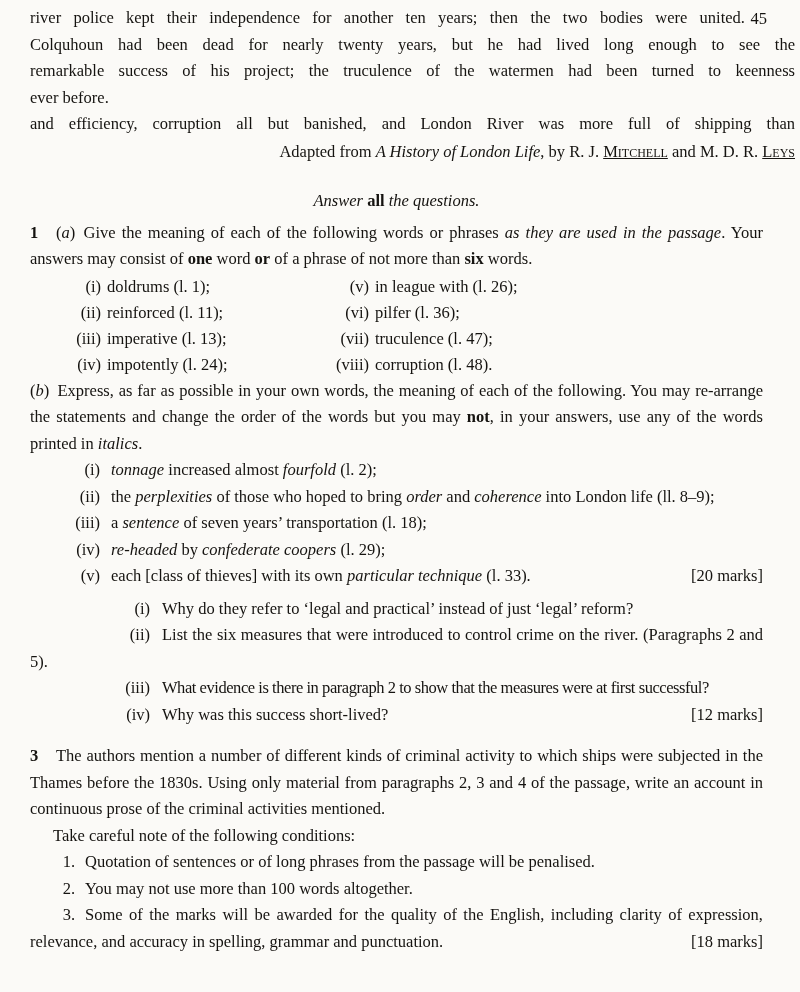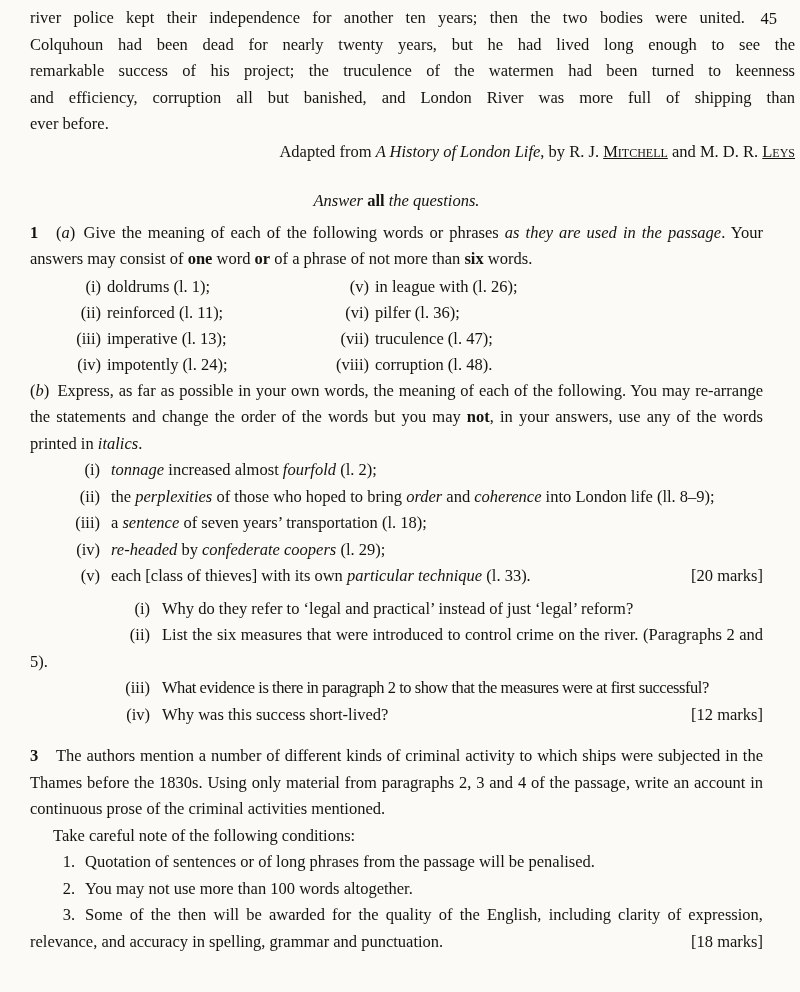--- a/index.html
+++ b/index.html
@@ -5,21 +5,21 @@
   html,body{margin:0;padding:0;width:800px;height:992px;overflow:hidden;
     background:#fbfaf7;
     font-family:"Liberation Serif","DejaVu Serif",serif;
     color:#151310;}
   .page{position:relative;width:800px;height:992px;}
   .passage{position:relative;margin:0 5px 0 30px;width:765px;padding-top:5px;
     font-size:16.5px;line-height:26.5px;}
   .pl{text-align:justify;text-align-last:justify;}
   .pl-first{padding-right:50px;}
   .pl-last{text-align-last:left;}
-  .lineno{position:absolute;top:6px;right:18px;padding-right:0;}
+  .lineno{position:absolute;top:6px;right:28px;padding-right:0;}
   .attribution{margin:1px 5px 0 30px;width:765px;text-align:right;
     font-size:16.5px;line-height:26.5px;}
   .heading{margin:23px 0 0 30px;width:733px;text-align:center;
     font-size:16.5px;line-height:26.5px;}
   .qblock{margin:0 0 0 30px;width:733px;font-size:16.5px;line-height:26.5px;}
   .qintro{margin:0;text-align:justify;}
   .q1-intro{margin-top:5px;}
   .qnum{display:inline-block;width:26px;font-weight:bold;font-style:normal;}
   
   .word-grid{display:grid;margin-top:1px;
@@ -43,22 +43,22 @@
 </head>
 <body>
 
 <div class="page">
 
   <div class="passage">
     <div class="pl pl-first">river police kept their independence for another ten years; then the two bodies were united.</div>
     <span class="lineno">45</span>
     <div class="pl">Colquhoun had been dead for nearly twenty years, but he had lived long enough to see the</div>
     <div class="pl">remarkable success of his project; the truculence of the watermen had been turned to keenness</div>
+    <div class="pl pl-last">ever before.</div>
     <div class="pl">and efficiency, corruption all but banished, and London River was more full of shipping than</div>
-    <div class="pl pl-last">ever before.</div>
   </div>
 
   <div class="attribution"><span>Adapted from </span><span class="rs-i">A History of London Life</span><span>, by R. J. </span><span class="rs-sc">Mitchell</span><span> and M. D. R. </span><span class="rs-sc">Leys</span></div>
 
   <div class="heading"><span class="rs-i">Answer </span><span class="rs-b">all</span><span class="rs-i"> the questions.</span></div>
 
   <section class="qblock">
     <p class="qintro q1-intro"><span class="qnum">1</span><span>(</span><span class="rs-i">a</span><span>) Give the meaning of each of the following words or phrases </span><span class="rs-i">as they are used in the passage</span><span>. Your answers may consist of </span><span class="rs-b">one</span><span> word </span><span class="rs-b">or</span><span> of a phrase of not more than </span><span class="rs-b">six</span><span> words.</span></p>
 
     <div class="word-grid">
@@ -124,18 +124,18 @@
     <p class="qintro"><span class="qnum">3</span><span>The authors mention a number of different kinds of criminal activity to which ships were subjected in the Thames before the 1830s. Using only material from paragraphs 2, 3 and 4 of the passage, write an account in continuous prose of the criminal activities mentioned.</span></p>
     <p class="note">Take careful note of the following conditions:</p>
 
     <p class="hitem">
       <span class="cnum">1.</span><span>Quotation of sentences or of long phrases from the passage will be penalised.</span>
     </p>
     <p class="hitem">
       <span class="cnum">2.</span><span>You may not use more than 100 words altogether.</span>
     </p>
     <p class="hitem">
-      <span class="cnum">3.</span><span>Some of the then will be awarded for the quality of the English, including clarity of expression, relevance, and accuracy in spelling, grammar and punctuation.</span>
+      <span class="cnum">3.</span><span>Some of the marks will be awarded for the quality of the English, including clarity of expression, relevance, and accuracy in spelling, grammar and punctuation.</span>
       <span class="marks">[18 marks]</span>
     </p>
   </section>
 
 </div>
 
 </body></html>

